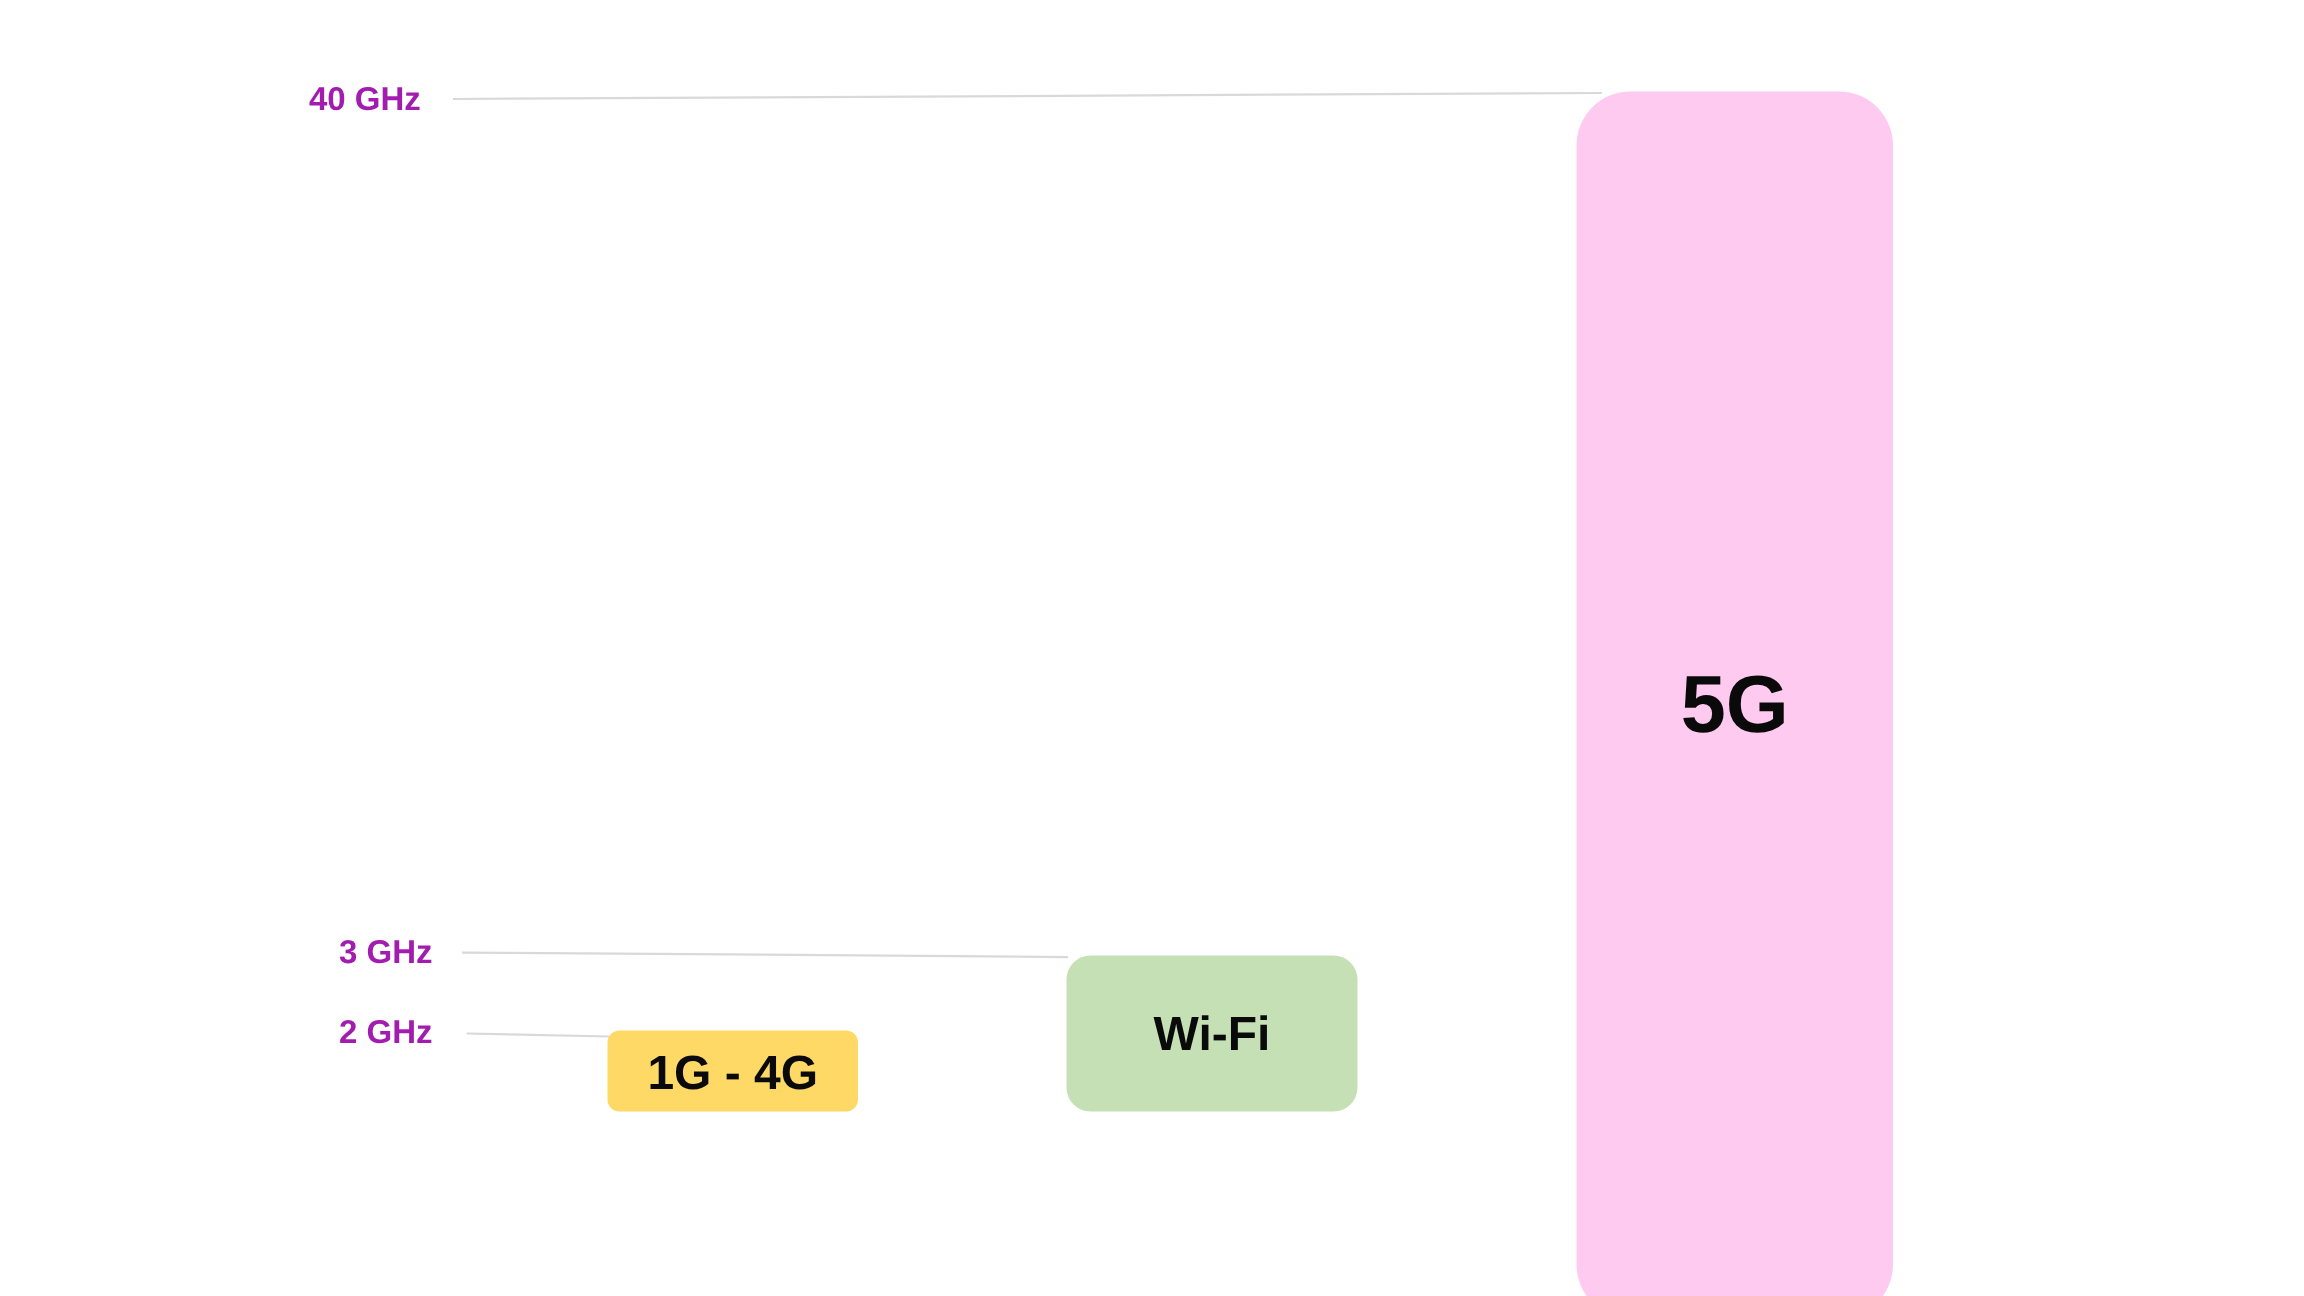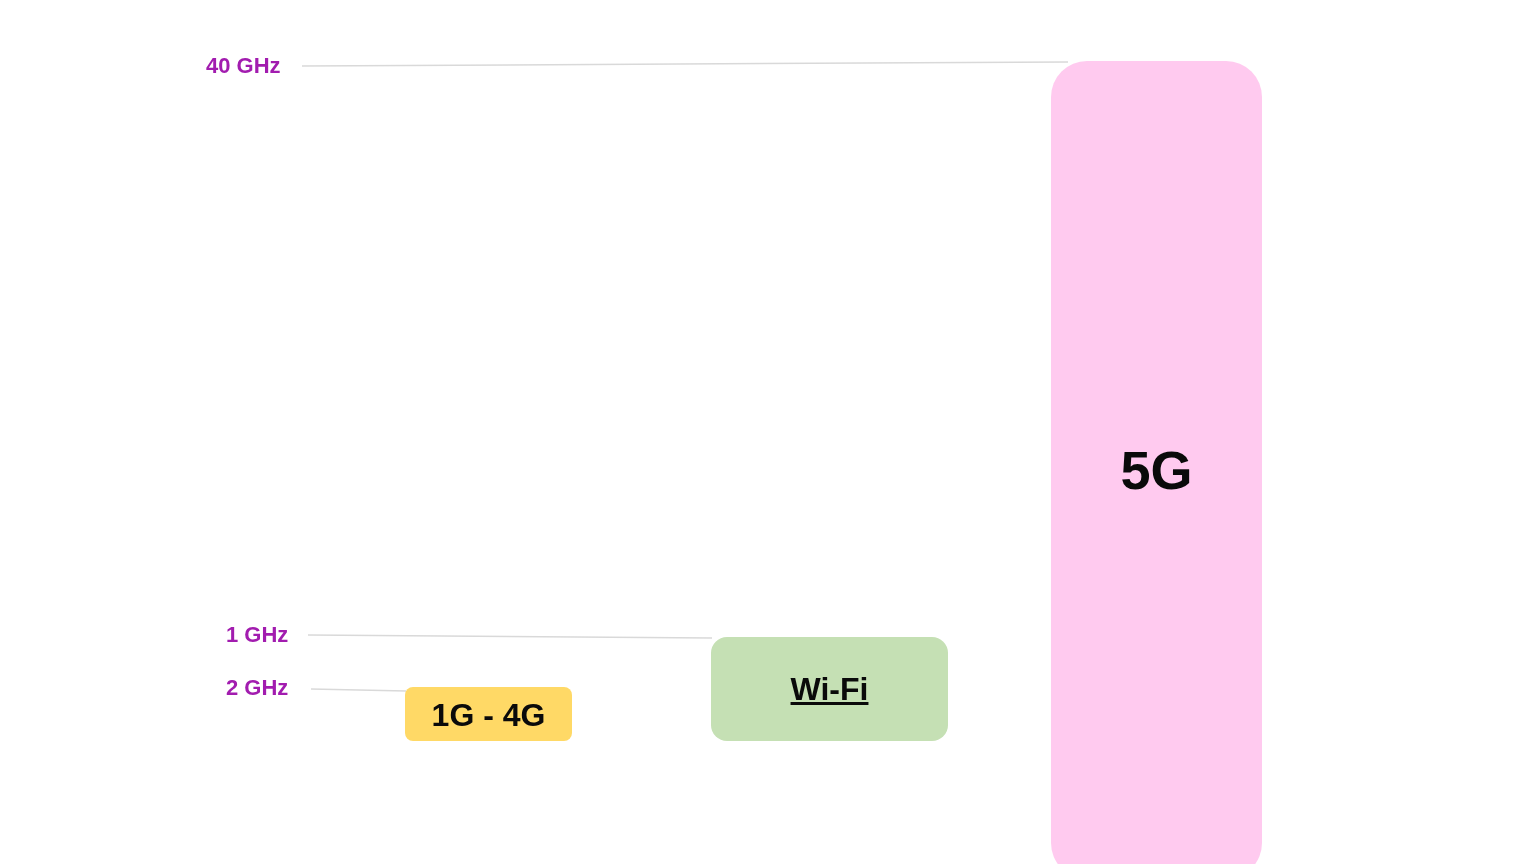--- a/index.html
+++ b/index.html
@@ -11,26 +11,26 @@
 </head>
 <body>
 
 <svg class="lines" width="1536" height="864">
   <line x1="302" y1="66" x2="1068" y2="62" stroke="#d9d9d9" stroke-width="1.5"></line>
   <line x1="308" y1="635" x2="712" y2="638" stroke="#d9d9d9" stroke-width="1.5"></line>
   <line x1="311" y1="689" x2="406" y2="691" stroke="#d9d9d9" stroke-width="1.5"></line>
 </svg>
 
 <div class="ylabel" style="left:206px; top:53px;">40 GHz</div>
-<div class="ylabel" style="left:226px; top:622px;">1 GHz</div>
+<div class="ylabel" style="left:226px; top:622px;">3 GHz</div>
 <div class="ylabel" style="left:226px; top:675px;">2 GHz</div>
 
 <div class="bar" style="left:405px; top:687px; width:167px; height:54px; background:#FFD966; border-radius:8px; font-size:32px; padding-top:2px; box-sizing:border-box;">
   <span>1G - 4G</span>
 </div>
 
-<div class="bar" style="left:711px; top:637px; width:237px; height:104px; background:#C5E0B4; border-radius:16px; font-size:32px;text-decoration:underline;">
+<div class="bar" style="left:711px; top:637px; width:194px; height:104px; background:#C5E0B4; border-radius:16px; font-size:32px;">
   <span>Wi-Fi</span>
 </div>
 
 <div class="bar" style="left:1051px; top:61px; width:211px; height:818px; background:#FFCAEF; border-radius:36px; font-size:54px;">
   <span>5G</span>
 </div>
 
 </body></html>

